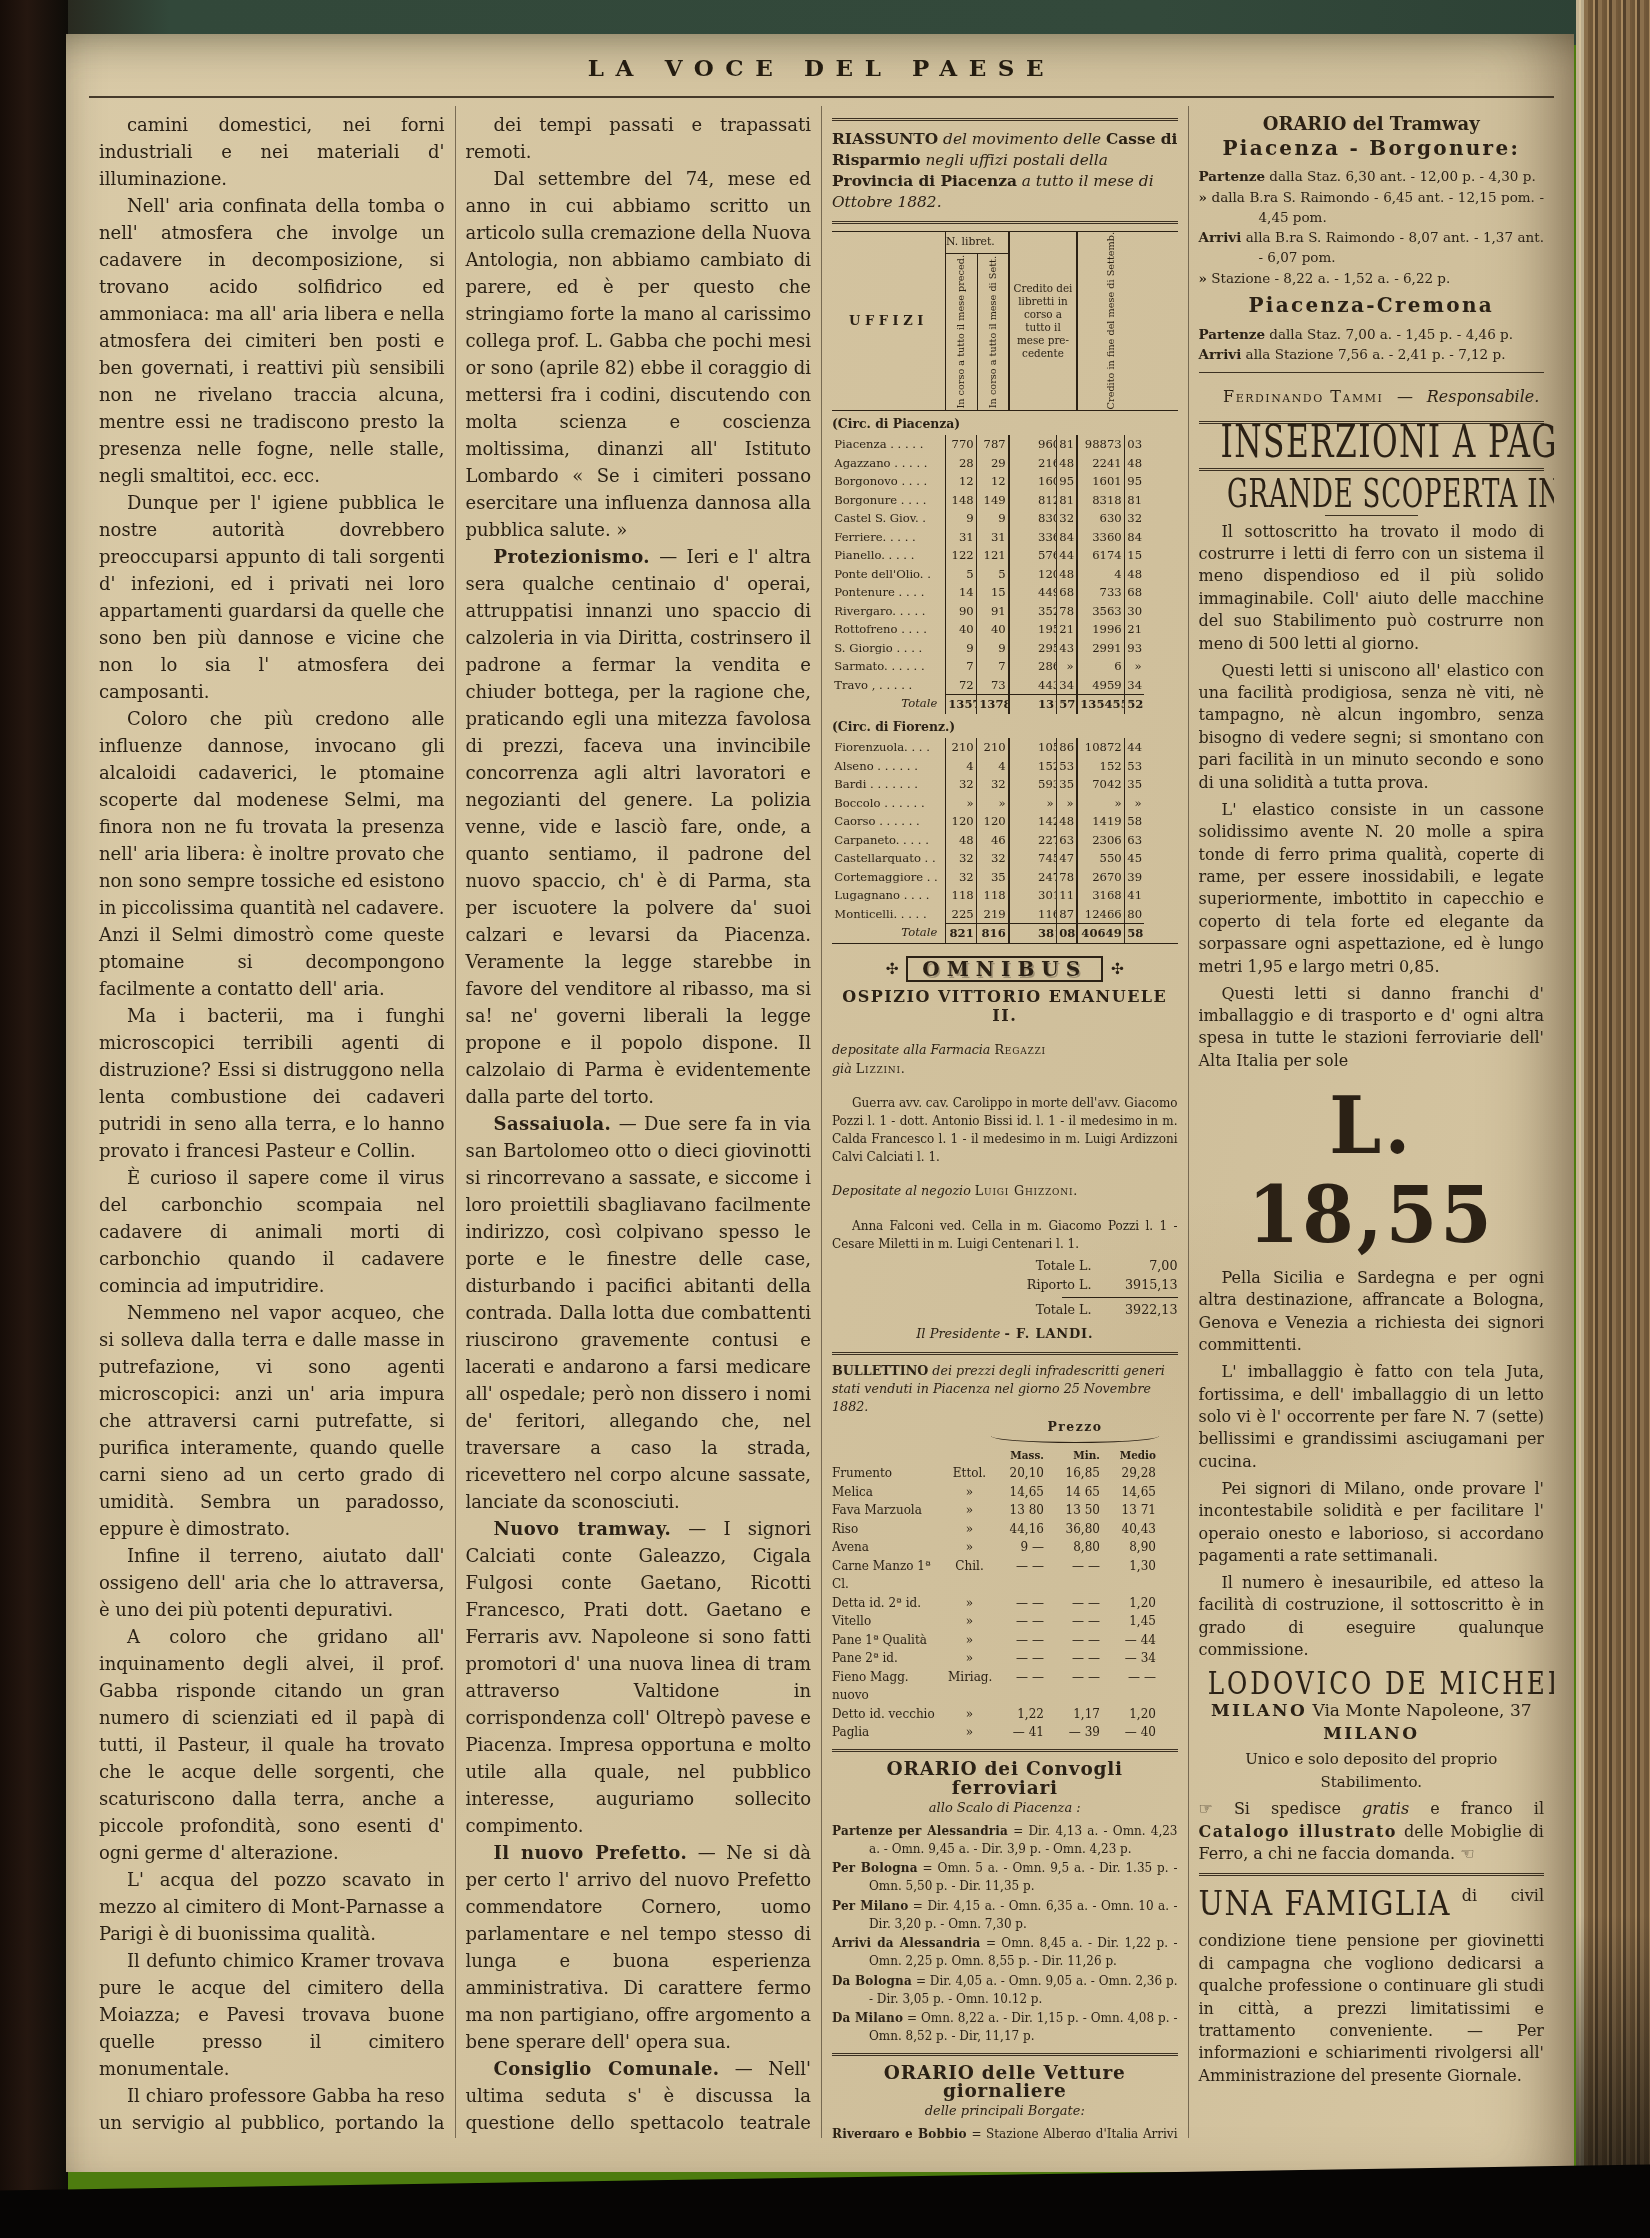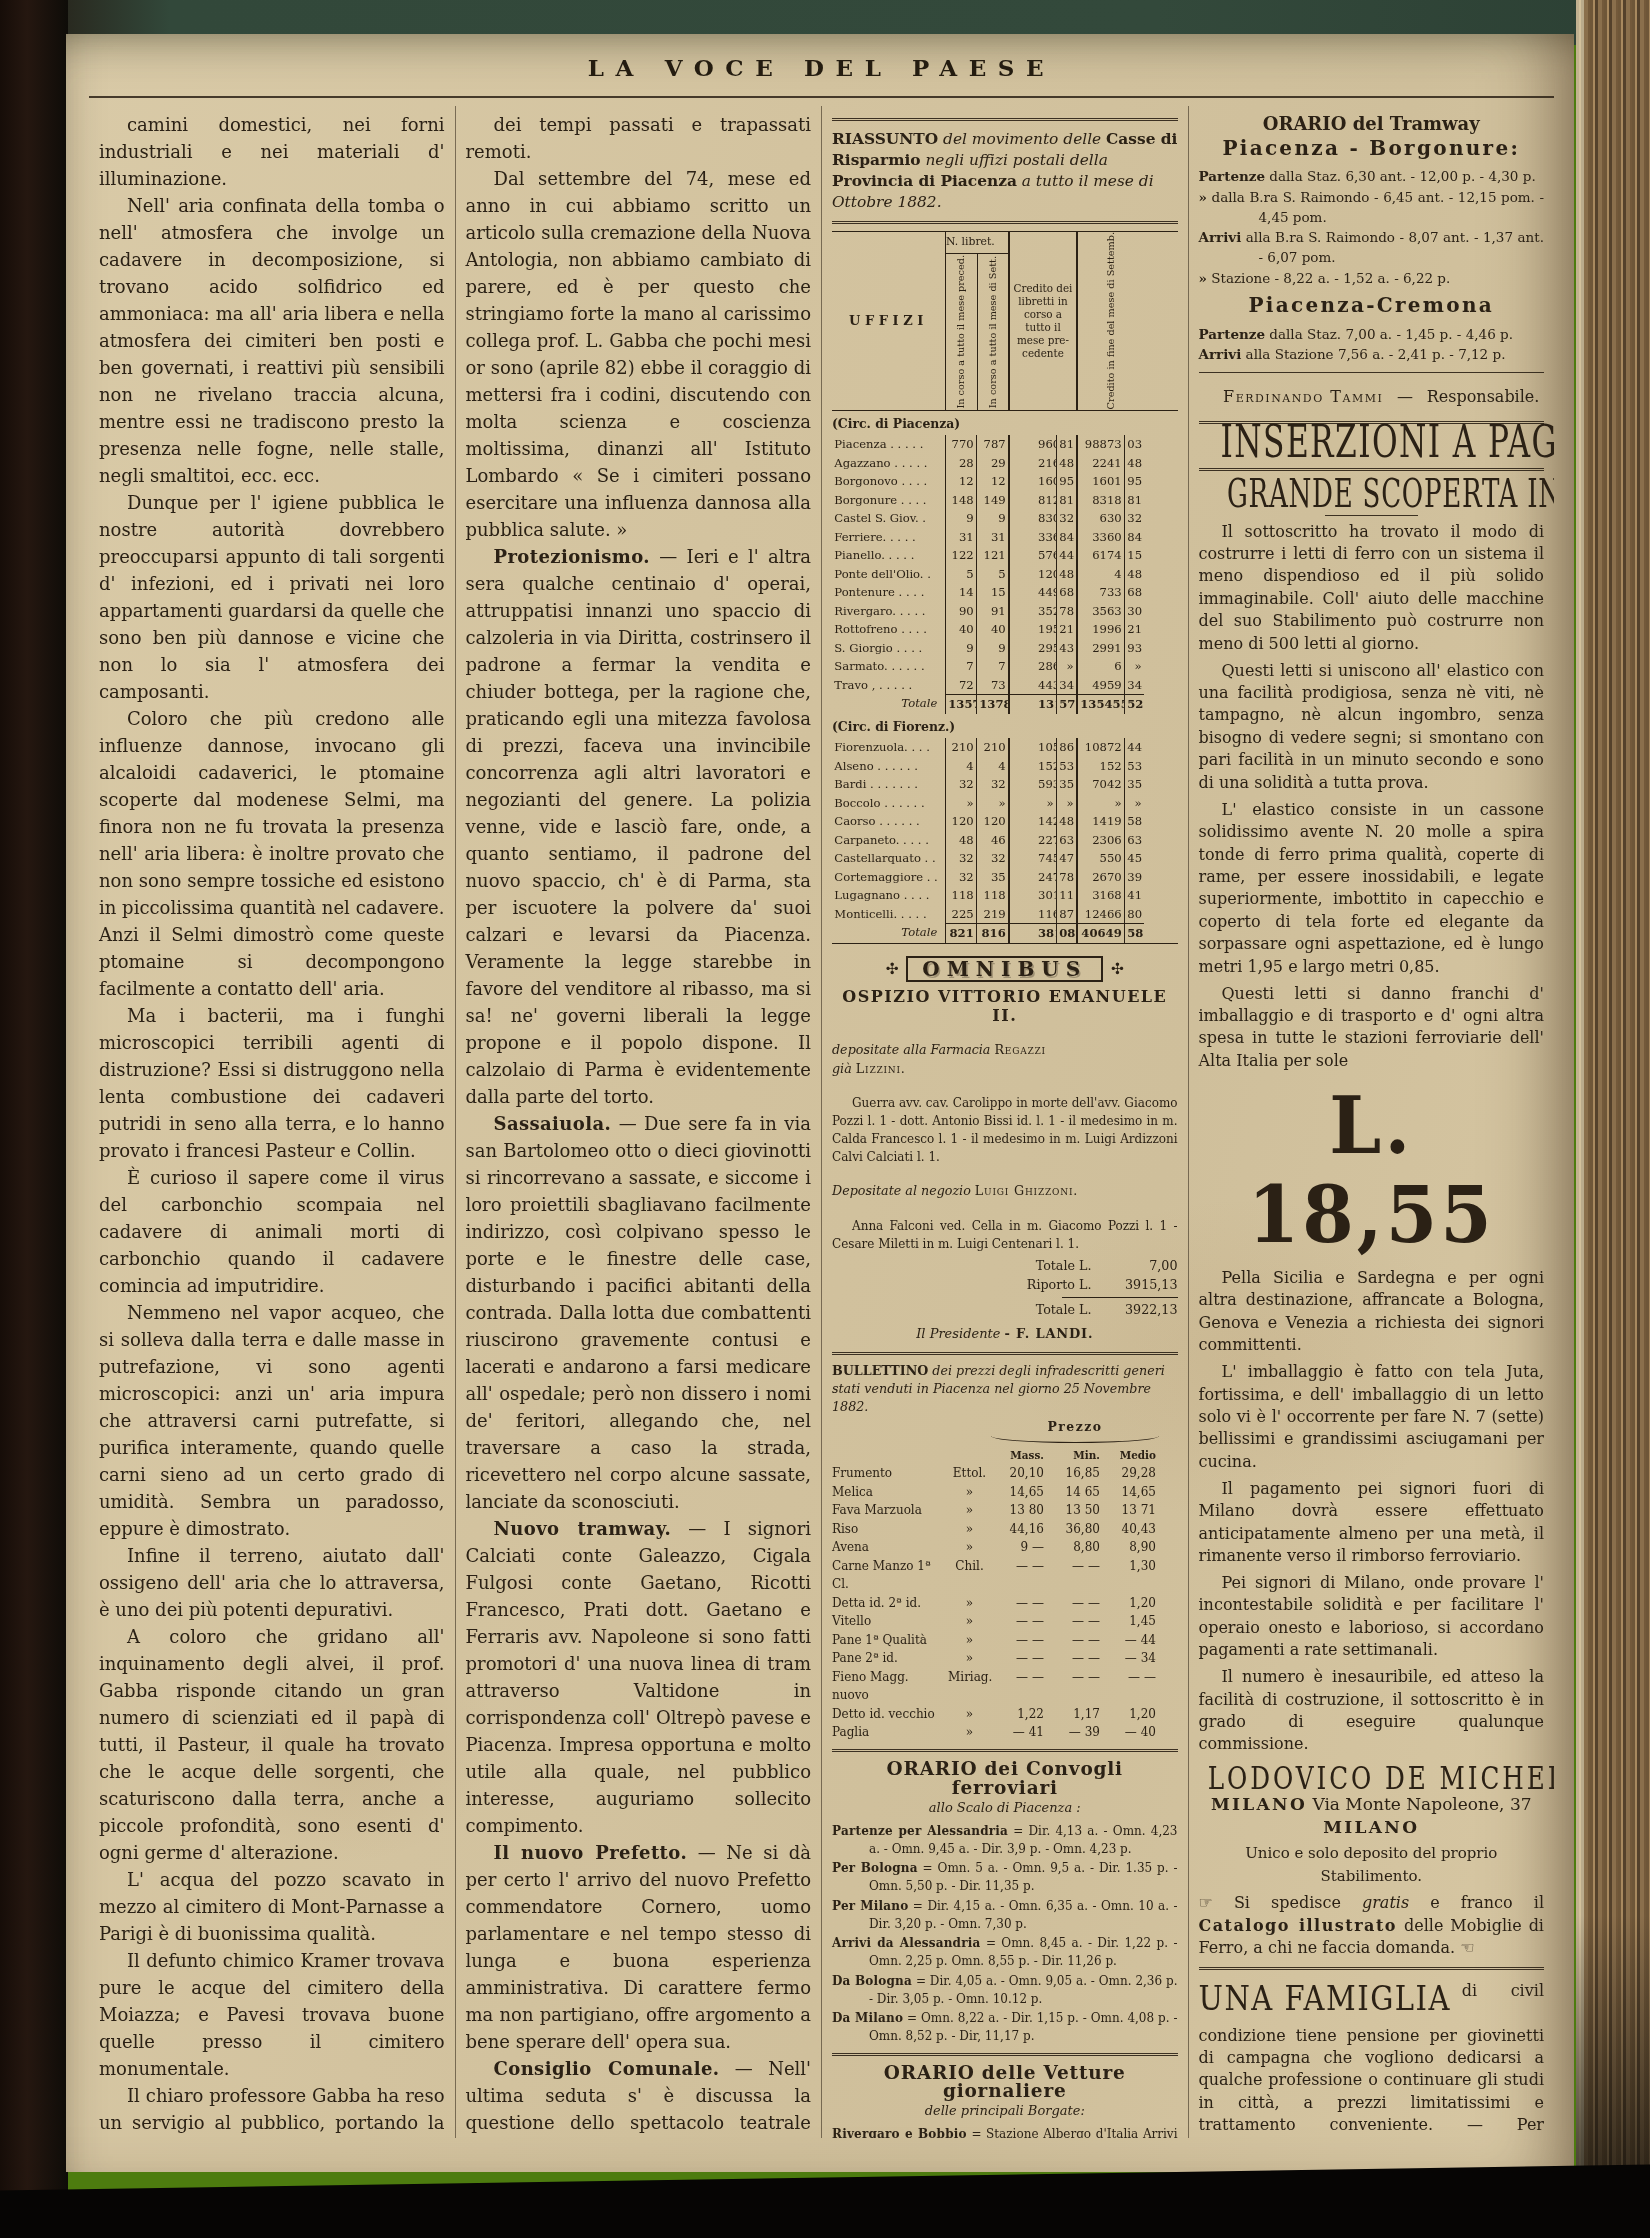--- a/index.html
+++ b/index.html
@@ -91,21 +91,21 @@
   .orario-sub{text-align:center;font-style:italic;font-size:13px;margin:0 0 4.6px 0;}
   .orario-entry{margin:1.5px 0;font-size:12px;line-height:18px;text-align:justify;padding-left:37px;text-indent:-37px;}
   .orario-entry b{letter-spacing:0.2px;}
   
   .c4{font-size:16px;line-height:23px;}
   .tram-title{text-align:center;font-weight:bold;font-size:18px;margin:1.5px 0;}
   .tram-title2{text-align:center;font-weight:bold;font-size:20px;letter-spacing:2.3px;margin:0 0 6.2px 0;}
   .tram-entry{font-size:13.5px;line-height:20px;padding-left:60px;text-indent:-60px;margin:0.8px 0;text-align:justify;}
   .resp{display:flex;justify-content:space-between;align-items:baseline;padding:4.6px 4.6px;font-size:16px;}
   .resp .name{font-variant:small-caps;letter-spacing:1.5px;margin-left:20px;}
-  .resp .role{}
+  .resp .role{font-style:italic;}
   .inserzioni{text-align:center;margin:7.7px 0;}
   .inserzioni span{display:inline-block;font-size:34px;letter-spacing:1.5px;transform:scale(.92,1.3);transform-origin:center;white-space:nowrap;}
   .scop-title{text-align:center;margin:12.4px 0 3.1px 0;}
   .scop-title span{display:inline-block;font-size:29px;letter-spacing:0.8px;transform:scale(.9,1.35);white-space:nowrap;}
   .c4 p.adp{margin:4.6px 0;text-align:justify;text-indent:23px;font-size:16px;line-height:22.4px;}
   .price{text-align:center;font-weight:bold;font-size:74px;line-height:85px;letter-spacing:3.1px;margin:14px 0 10.8px 0;
      transform:scaleY(1.05);}
   .micheli-name{text-align:center;font-size:26px;letter-spacing:3.1px;margin:10.8px 0 1.5px 0;white-space:nowrap;transform:scale(.95,1.2);}
   .micheli-addr{text-align:center;font-size:17px;margin:3.1px 0;}
   .micheli-addr .mb{font-weight:bold;letter-spacing:2.3px;}
@@ -690,21 +690,20 @@
         <p class="adp">Il sottoscritto ha trovato il modo di costrurre i letti di ferro con un sistema il meno dispendioso ed il più solido immaginabile. Coll' aiuto delle macchine del suo Stabilimento può costrurre non meno di 500 letti al giorno.</p>
             <p class="adp">Questi letti si uniscono all' elastico con una facilità prodigiosa, senza nè viti, nè tampagno, nè alcun ingombro, senza bisogno di vedere segni; si smontano con pari facilità in un minuto secondo e sono di una solidità a tutta prova.</p>
             <p class="adp">L' elastico consiste in un cassone solidissimo avente N. 20 molle a spira tonde di ferro prima qualità, coperte di rame, per essere inossidabili, e legate superiormente, imbottito in capecchio e coperto di tela forte ed elegante da sorpassare ogni aspettazione, ed è lungo metri 1,95 e largo metri 0,85.</p>
             <p class="adp">Questi letti si danno franchi d' imballaggio e di trasporto e d' ogni altra spesa in tutte le stazioni ferroviarie dell' Alta Italia per sole</p>
           </div>
         <div class="price">L. 18,55</div>
         <div>
 
         <p class="adp">Pella Sicilia e Sardegna e per ogni altra destinazione, affrancate a Bologna, Genova e Venezia a richiesta dei signori committenti.</p>
             <p class="adp">L' imballaggio è fatto con tela Juta, fortissima, e dell' imballaggio di un letto solo vi è l' occorrente per fare N. 7 (sette) bellissimi e grandissimi asciugamani per cucina.</p>
-            <p class="adp">Il pagamento pei signori fuori di Milano dovrà essere effettuato anticipatamente almeno per una metà, il rimanente verso il rimborso ferroviario.</p>
             <p class="adp">Pei signori di Milano, onde provare l' incontestabile solidità e per facilitare l' operaio onesto e laborioso, si accordano pagamenti a rate settimanali.</p>
             <p class="adp">Il numero è inesauribile, ed atteso la facilità di costruzione, il sottoscritto è in grado di eseguire qualunque commissione.</p>
           </div>
 
         <div class="micheli-name">LODOVICO DE MICHELI</div>
         <div class="micheli-addr"><span class="mb">MILANO</span><span> Via Monte Napoleone, 37 </span><span class="mb">MILANO</span></div>
         <div class="micheli-dep">Unico e solo deposito del proprio Stabilimento.</div>
         <p class="catalog"><span class="hand">☞</span><span> Si spedisce </span><span class="i">gratis</span><span> e franco il </span><span class="cb">Catalogo illustrato</span><span> delle Mobiglie di Ferro, a chi ne faccia domanda. </span><span class="hand">☜</span></p>
 
         <hr class="rule-double">

